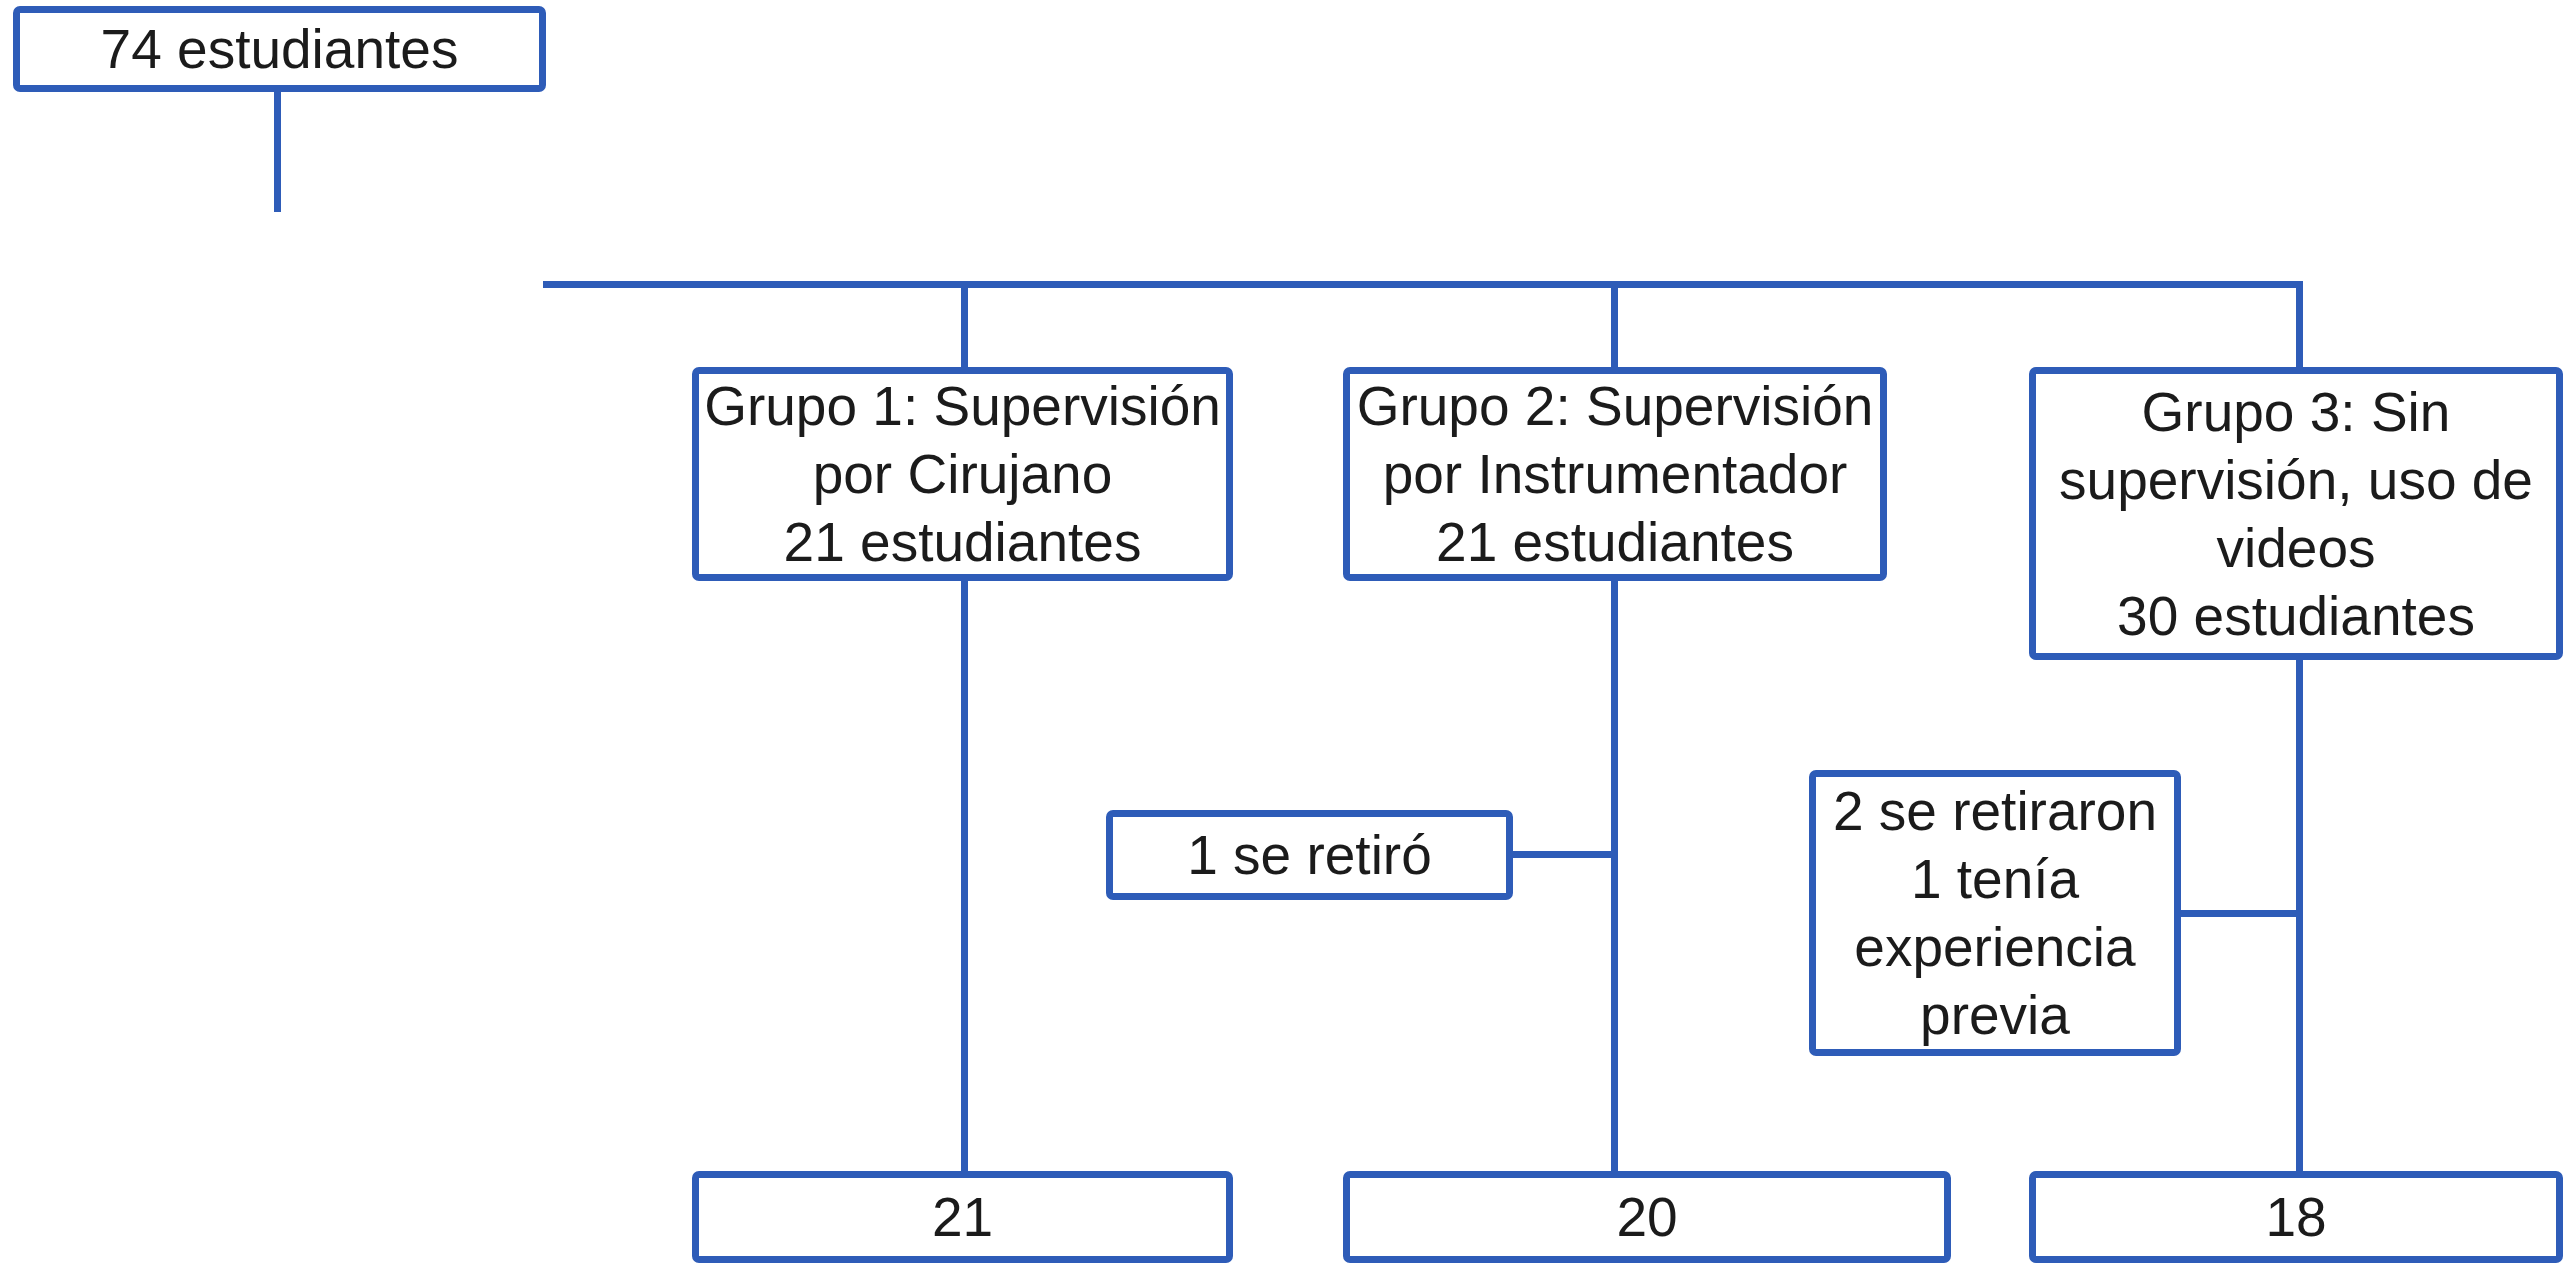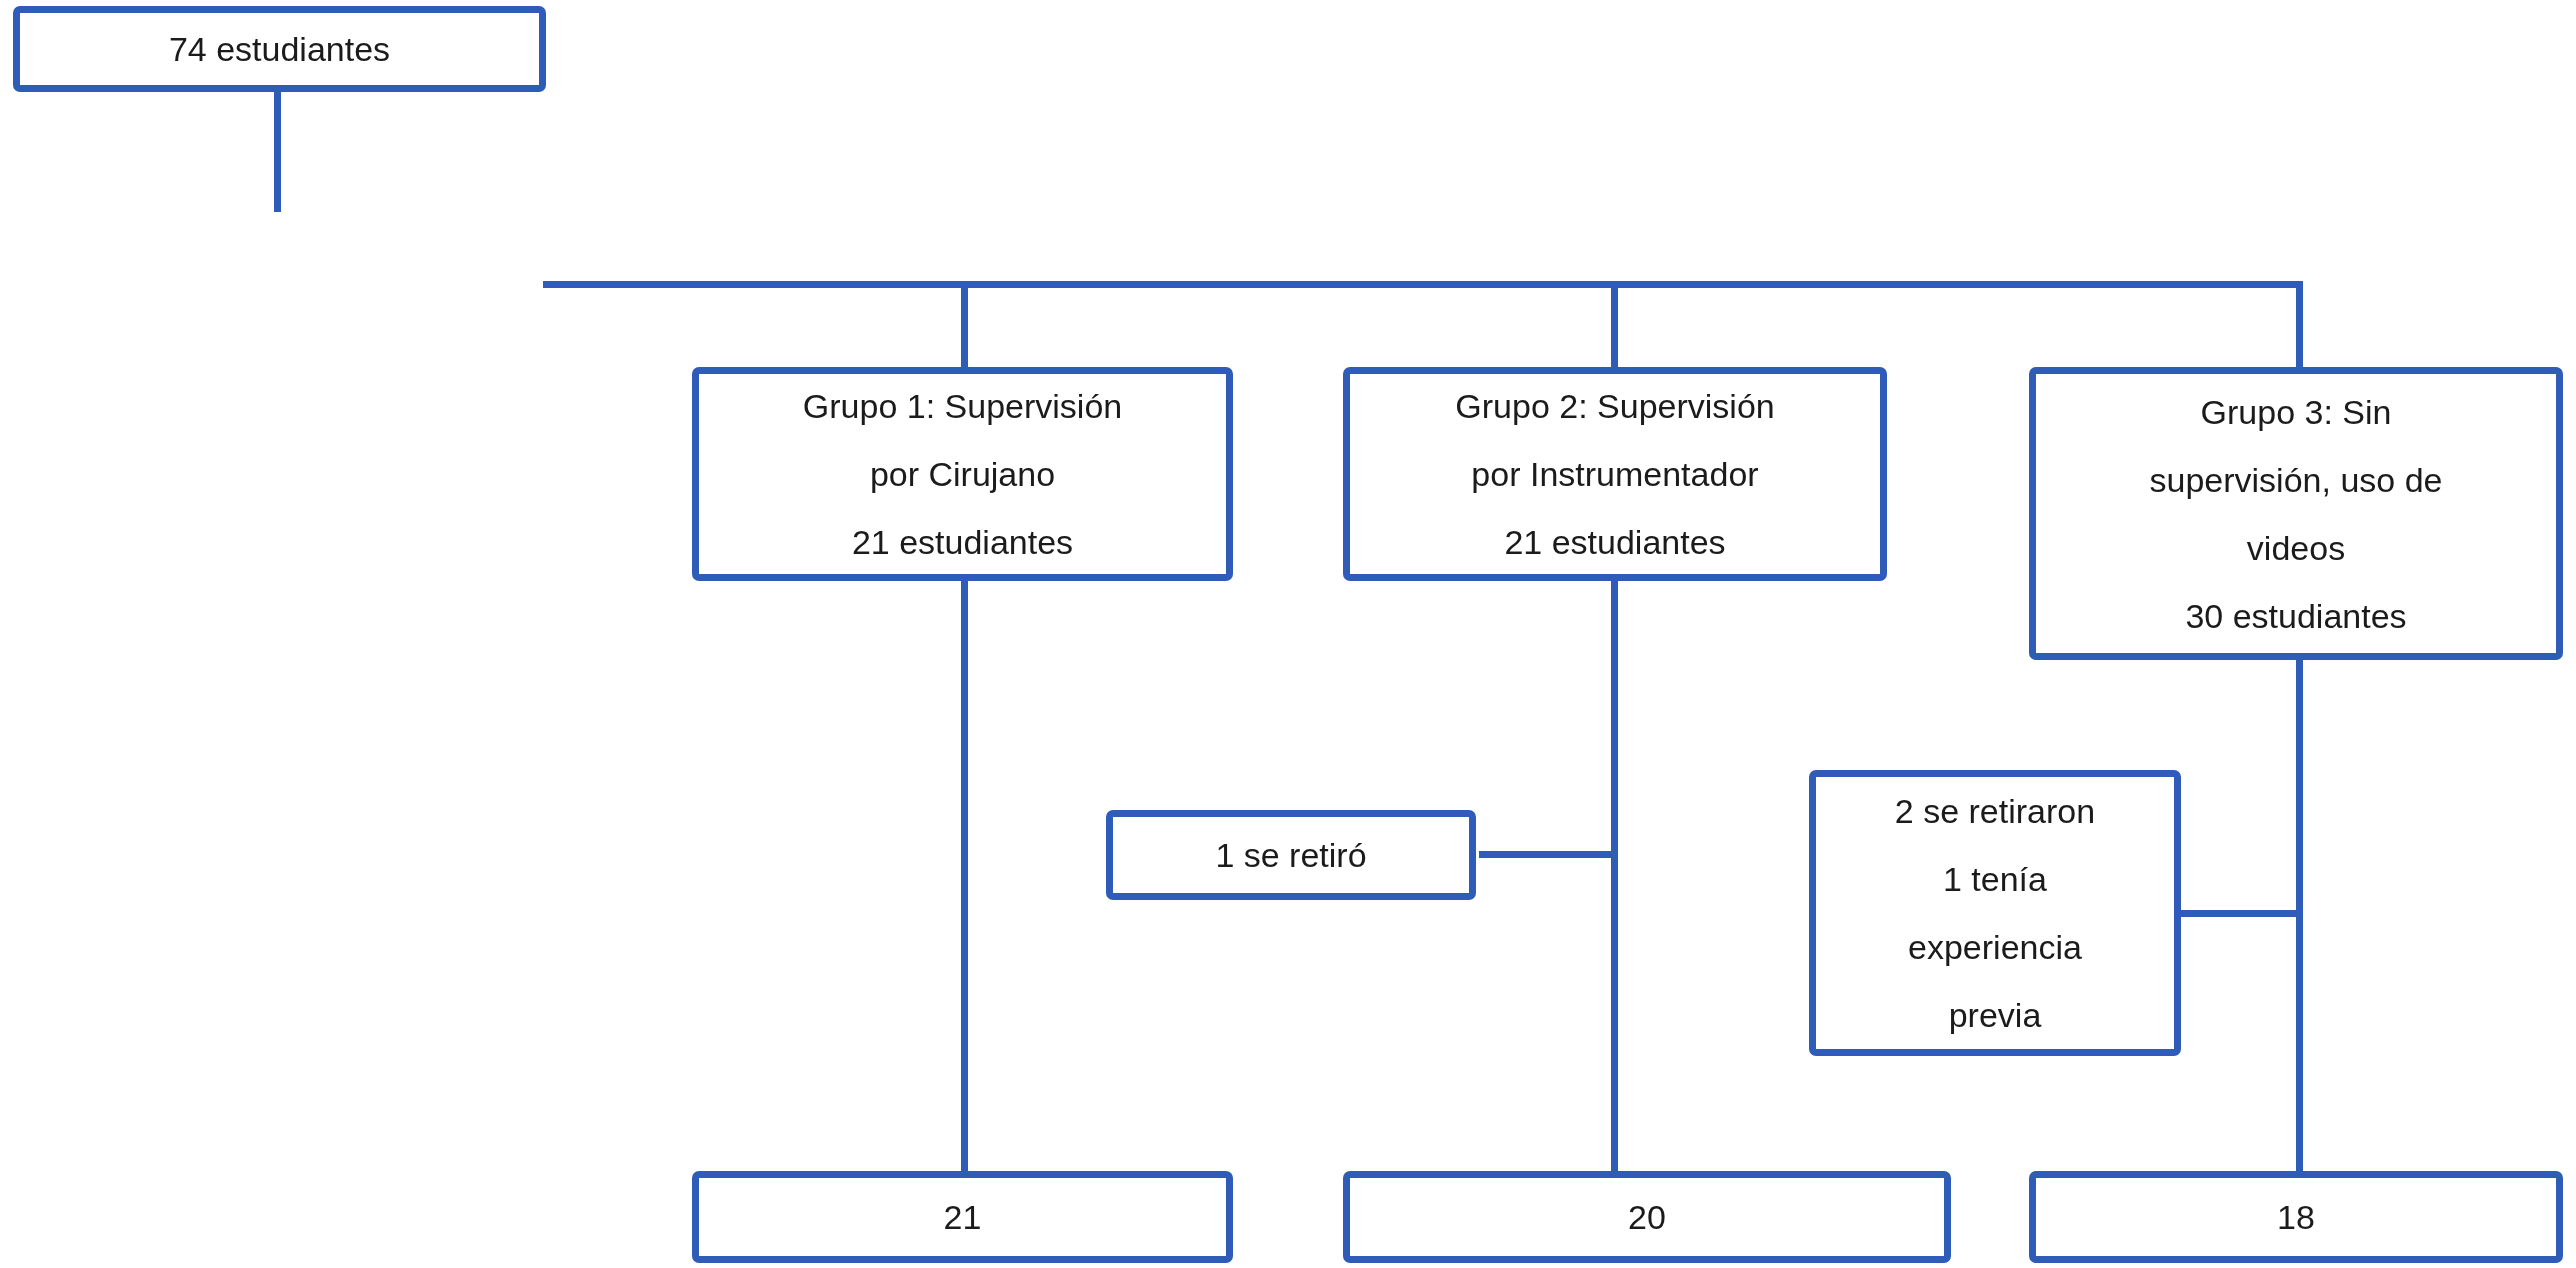--- a/index.html
+++ b/index.html
@@ -20,40 +20,40 @@
     left: 0; top: 0;
     width: 2576px;
     height: 1268px;
   }
   .node {
     position: absolute;
     background: var(--fill);
     border: 7px solid var(--accent);
     border-radius: 7px;
     color: var(--text);
-    font-size: 34px;
+    font-size: 55px;
     line-height: 68px;
     text-align: center;
     display: flex;
     align-items: center;
     justify-content: center;
     white-space: pre-line;
   }
   .line {
     position: absolute;
     background: var(--accent);
   }
 
   
   #n-total    { left: 13px;   top: 6.1px;    width: 533px; height: 86px; }
   #n-accepted { left: 4.4px;    top: 212px;  width: 542px; height: 154px; }
   #n-g1       { left: 692px;  top: 367px;  width: 541px; height: 214px; }
   #n-g2       { left: 1343px; top: 367px;  width: 544px; height: 214px; }
   #n-g3       { left: 2029px; top: 367px;  width: 534px; height: 293px; }
-  #n-r2       { left: 1106px; top: 810px;  width: 370px; height: 90px; }
+  #n-r2       { left: 1106px; top: 810px;  width: 407px; height: 90px; }
   #n-r3       { left: 1809px; top: 770px;  width: 372px; height: 286px; }
   #n-f1       { left: 692px;  top: 1171px; width: 541px; height: 92px; }
   #n-f2       { left: 1343px; top: 1171px; width: 608px; height: 92px; }
   #n-f3       { left: 2029px; top: 1171px; width: 534px; height: 92px; }
 
   
   #l-total-accepted { left: 274px;  top: 92px;  width: 7px;    height: 120px; }
   #l-branch         { left: 543px;  top: 281px;  width: 1760px; height: 7px; }
   #l-drop1          { left: 961px; top: 288px;  width: 7px;    height: 79px; }
   #l-drop2          { left: 1611px; top: 288px;  width: 7px;    height: 79px; }

